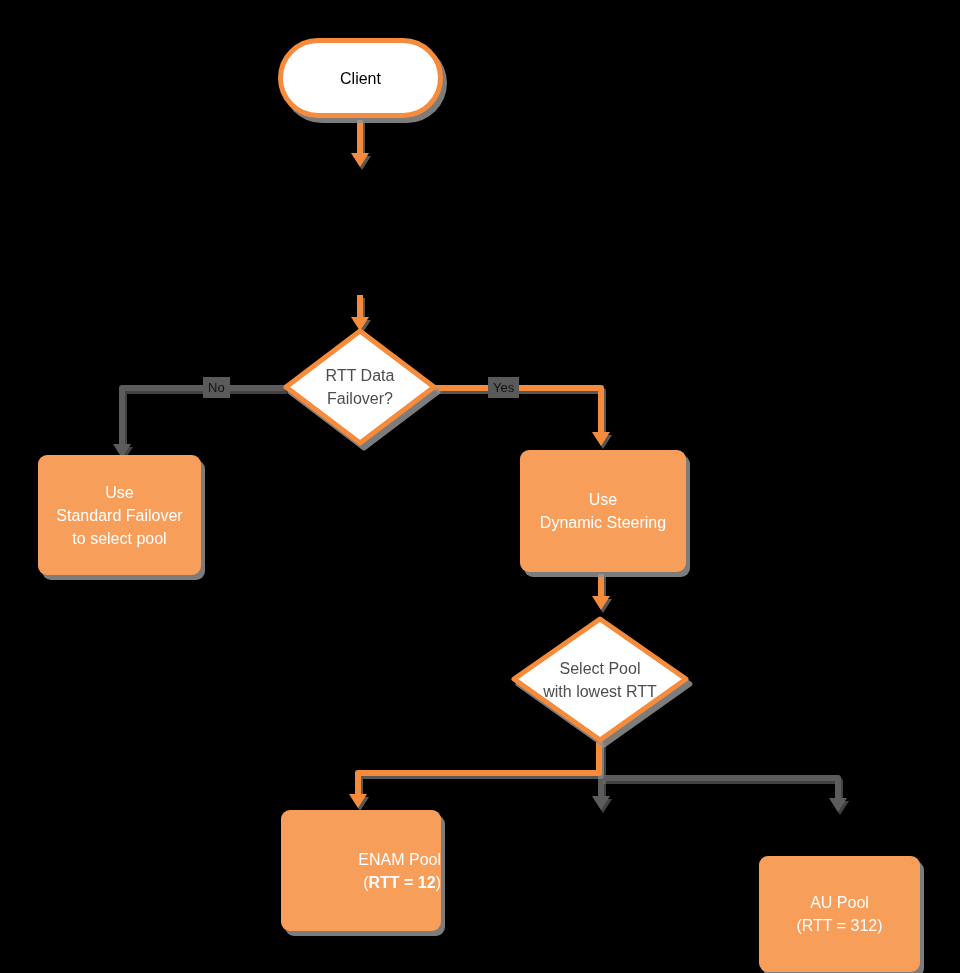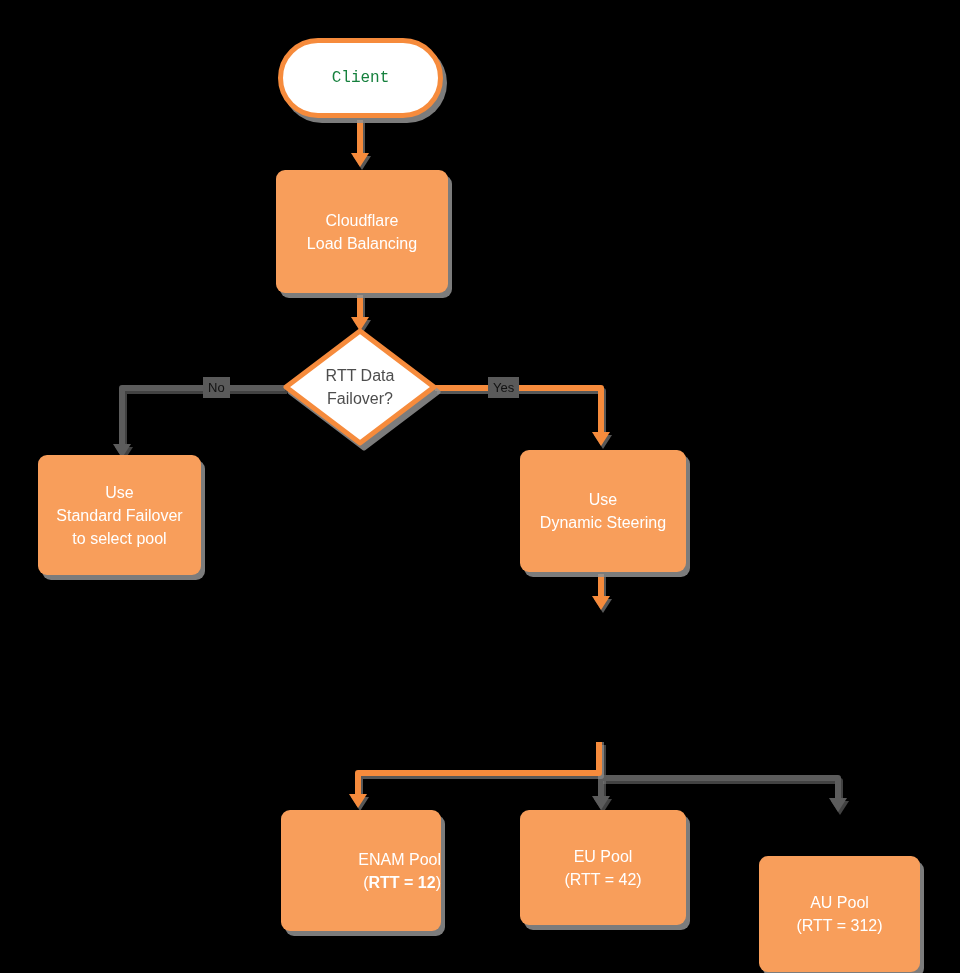--- a/index.html
+++ b/index.html
@@ -19,24 +19,23 @@
   .node{
     position:absolute;z-index:2;
     display:flex;flex-direction:column;justify-content:center;align-items:center;
     text-align:center;font-size:16px;line-height:23px;
   }
   .box{
     background:#f89e5b;color:#ffffff;border-radius:9px;
     box-shadow:4px 5px 0 rgba(146,146,146,0.85);
   }
   .pill{
-    background:#ffffff;color:#15803d;
+    background:#ffffff;color:#000000;
     border:5px solid #f68b3c;border-radius:40px;
     box-shadow:4px 5px 0 rgba(146,146,146,0.85);
-    font-family:Liberation Mono, monospace;
   }
   .diamond-wrap{position:absolute;z-index:2;}
   .diamond-wrap svg{display:block;filter:drop-shadow(4px 5px 0 rgba(146,146,146,0.85));}
   .diamond-text{
     position:absolute;left:0;top:0;width:100%;height:100%;
     display:flex;flex-direction:column;justify-content:center;align-items:center;
     text-align:center;color:#4d4d4d;font-size:16px;line-height:23px;
   }
   .edge-label{
     position:absolute;z-index:3;
@@ -68,24 +67,20 @@
     <path class="edge-orange" d="M601,574 V597"></path>
     <polygon class="arrow-orange" points="592,596 610,596 601,610"></polygon>
     <path class="edge-orange" d="M599,742 V773 H358 V794"></path>
     <polygon class="arrow-orange" points="349,794 367,794 358,808"></polygon>
   </svg>
 
   <div class="node pill" style="left:278px;top:38px;width:155px;height:70px;">
     <div>Client</div>
   </div>
 
-  <div class="node box" style="left:276px;top:170px;width:172px;height:123px;">
-    <div>Cloudflare</div>
-    <div>Load Balancing</div>
-  </div>
 
   <div class="diamond-wrap" style="left:281px;top:326px;width:158px;height:122px;">
     <svg width="158" height="122">
       <polygon points="79,5 153,61 79,117 5,61" fill="#ffffff" stroke="#f68b3c" stroke-width="5" stroke-linejoin="round"></polygon>
     </svg>
     <div class="diamond-text">
       <div>RTT Data</div>
       <div>Failover?</div>
     </div>
   </div>
@@ -97,31 +92,36 @@
     <div>Use</div>
     <div>Standard Failover</div>
     <div>to select pool</div>
   </div>
 
   <div class="node box" style="left:520px;top:450px;width:166px;height:122px;">
     <div>Use</div>
     <div>Dynamic Steering</div>
   </div>
 
+  <div class="diamond-wrap" style="left:509px;top:614px;width:182px;height:131px;">
+    <svg width="182" height="131">
+      <polygon points="91,5 177,65 91,126 5,65" fill="#ffffff" stroke="#f68b3c" stroke-width="5" stroke-linejoin="round"></polygon>
+    </svg>
+    <div class="diamond-text">
+      <div>Select Pool</div>
+      <div>with lowest RTT</div>
+    </div>
+  </div>
 
   <div class="node box" style="left:281px;top:810px;width:160px;height:121px;align-items:flex-end;">
     <div>ENAM Pool</div>
     <div>
       <span>(</span><span class="bold">RTT = 12</span><span>)</span>
     </div>
   </div>
 
-  <div class="node box" style="left:520px;top:810px;width:166px;height:115px;">
-    <div>EU Pool</div>
-    <div>(RTT = 42)</div>
-  </div>
 
   <div class="node box" style="left:759px;top:812px;width:161px;height:116px;margin-top:44px;">
     <div>AU Pool</div>
     <div>(RTT = 312)</div>
   </div>
 
 </div>
 
 </body></html>

